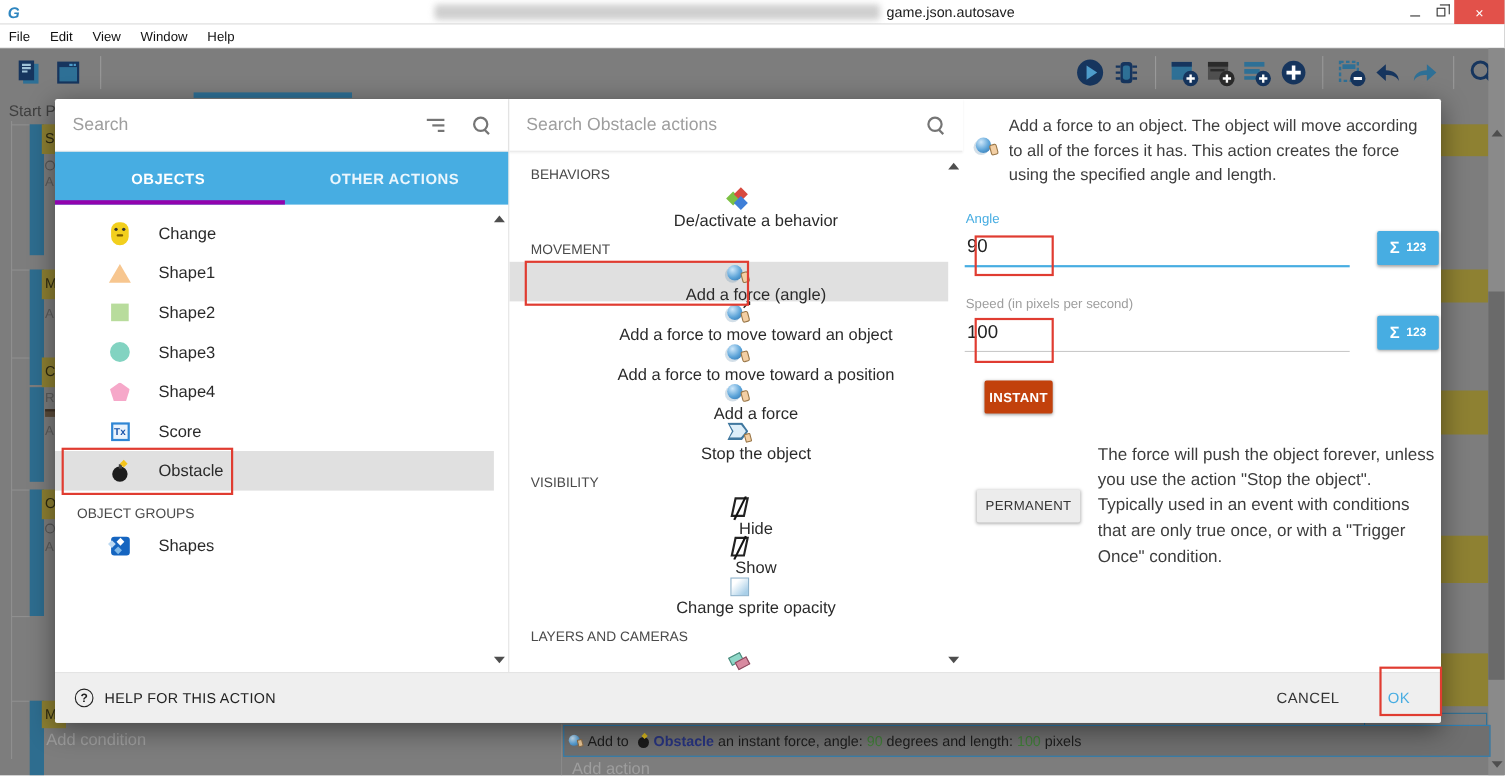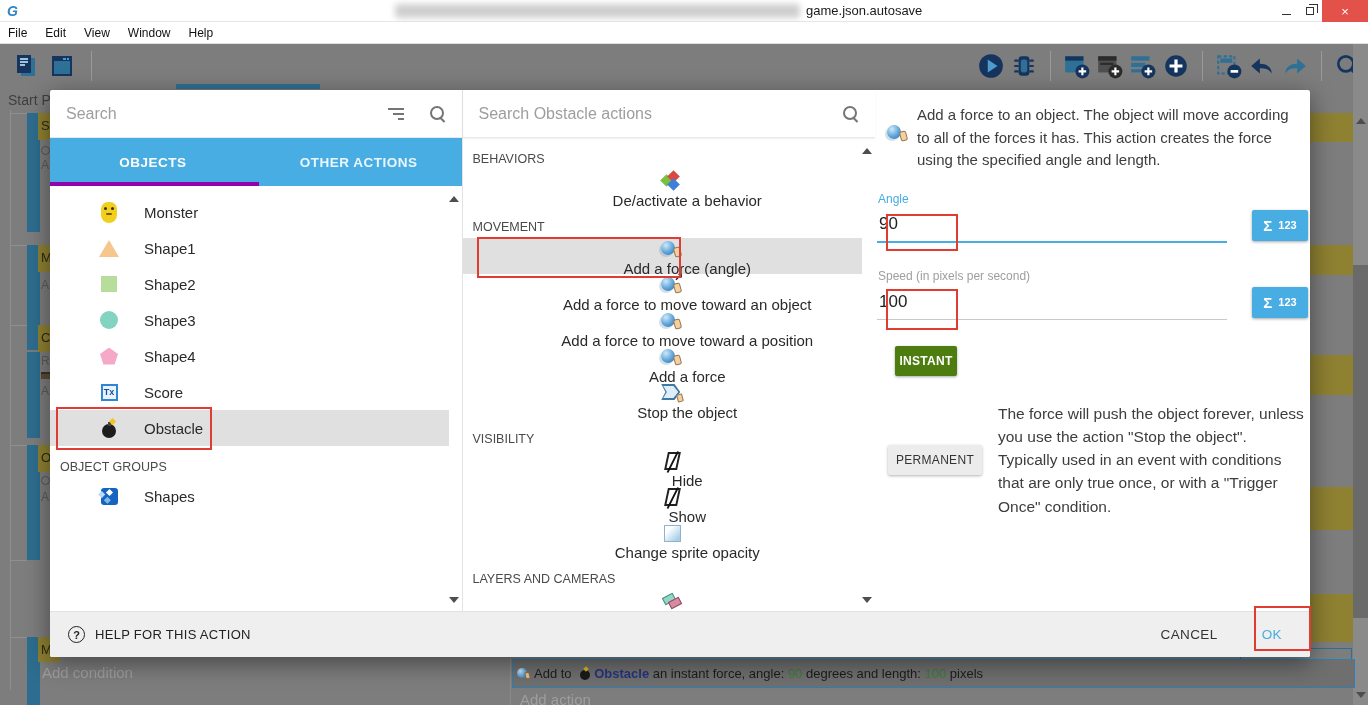--- a/index.html
+++ b/index.html
@@ -83,21 +83,21 @@
   .tab { flex:1; display:flex; align-items:center; justify-content:center; color:#fff; font-size:13.5px; font-weight:bold; letter-spacing:.5px; }
   .tab.inactive { color:#eaf6fd; }
   .tab-underline { position:absolute; left:0; bottom:0; width:209px; height:4px; background:#9203ad; }
 
   .list { flex:1; position:relative; overflow:hidden; padding-top:8px; }
   .row { height:36px; display:flex; align-items:center; padding-left:48px; width:calc(100% - 13px); }
   .row.mrow { padding-left:20px;flex-direction:column; }
   .row .lbl { font-size:15px; color:#2a2a2a; margin-left:24px; }
   .row.mrow .lbl { margin-left:30px; }
   .row.selected { background:#e0e0e0; }
-  .sec-head { height:24px; margin-top:8px; padding:6px 0 0 10px; font-size:12.5px; color:#4a4a4a; }
+  .sec-head { height:24px; margin-top:8px; padding:6px 0 0 20px; font-size:12.5px; color:#4a4a4a; }
   .iconbox { width:22px; height:22px; display:flex; align-items:center; justify-content:center; flex:none; }
   .list-scroll-up { position:absolute; right:3px; top:10px; }
   .list-scroll-dn { position:absolute; right:3px; bottom:8px; }
 
   
   .icon-monster { position:relative; width:16px; height:21px; background:#f2cf1d; border-radius:7px 7px 8px 8px; }
   .icon-monster::before { content:""; position:absolute; left:3px; top:5px; width:3px; height:3px; background:#333; border-radius:50%; box-shadow:7px 0 0 #333; }
   .icon-monster::after { content:""; position:absolute; left:5px; top:11px; width:6px; height:2px; background:#7a5b00; border-radius:2px; }
   .icon-tri { width:0; height:0; border-left:10px solid transparent; border-right:10px solid transparent; border-bottom:17px solid #f7c68f; }
   .icon-sq { width:16px; height:16px; background:#b8dc9c; }
@@ -141,21 +141,21 @@
   .lbl-blue { color:#47ade2; }
   .lbl-gray { color:#9e9e9e; }
   .field-row { display:flex; align-items:flex-end; justify-content:space-between; margin-top:4px; }
   .val-input { width:350px; border:none; outline:none; font-size:17px; color:#222; font-family:inherit; padding:2px 2px 7px 2px; background:transparent; }
   .ul-blue { border-bottom:2px solid #47ade2; }
   .ul-gray { border-bottom:1px solid #c9c9c9; }
   .sigma-btn { width:56px; height:31px; background:#47ade2; color:#fff; border:none; border-radius:2px; display:flex; align-items:center; justify-content:center; gap:6px; box-shadow:0 1px 3px rgba(0,0,0,.35); margin-bottom:2px; }
   .sigma { font-size:15px; font-weight:bold; }
   .s123 { font-size:11px; font-weight:bold; }
   .mode-row { display:flex; margin-top:26px; }
-  .btn-instant { margin-left:20px; width:62px; height:30px; flex:none; background:#4d7c0f; color:#fff; font-size:12px; font-weight:bold; border:none; border-radius:2px; box-shadow:0 1px 3px rgba(0,0,0,.35); align-self:center; font-family:inherit; letter-spacing:.3px; }
+  .btn-instant { margin-left:20px; width:62px; height:30px; flex:none; background:#c2410c; color:#fff; font-size:12px; font-weight:bold; border:none; border-radius:2px; box-shadow:0 1px 3px rgba(0,0,0,.35); align-self:center; font-family:inherit; letter-spacing:.3px; }
   .btn-permanent { margin-left:13px; width:94px; height:30px; flex:none; background:#ececec; color:#333; font-size:12px; border:none; border-radius:2px; box-shadow:0 1px 3px rgba(0,0,0,.3); align-self:center; font-family:inherit; letter-spacing:.3px; }
   .mode-text { margin-left:22px; width:332px; font-size:15.5px; line-height:1.5; color:#3d3d3d; }
   .mode-text.perm { margin-left:16px; width:312px; }
   .f-angle { margin-top:20px; }
   .f-speed { margin-top:26px; }
 
   
   .modal-footer { height:46px; background:#efefef; display:flex; align-items:center; padding:0 20px 0 18px; border-top:1px solid #e2e2e2; border-radius:0 0 2px 2px; }
   .help-circle { width:17px; height:17px; border:1.6px solid #222; border-radius:50%; display:flex; align-items:center; justify-content:center; font-size:11px; font-weight:bold; color:#222; }
   .help-label { margin-left:10px; font-size:13px; color:#222; letter-spacing:.3px; }
@@ -363,21 +363,21 @@
         <div class="tabs">
           <div class="tab">OBJECTS</div>
           <div class="tab inactive">OTHER ACTIONS</div>
           <div class="tab-underline"></div>
         </div>
         <div class="list">
           <div class="row">
             <span class="iconbox">
                 <span class="icon-monster"></span>
               </span>
-            <span class="lbl">Monster</span>
+            <span class="lbl">Change</span>
           </div>
           <div class="row">
             <span class="iconbox">
                 <span class="icon-tri"></span>
               </span>
             <span class="lbl">Shape1</span>
           </div>
           <div class="row">
             <span class="iconbox">
                 <span class="icon-sq"></span>

